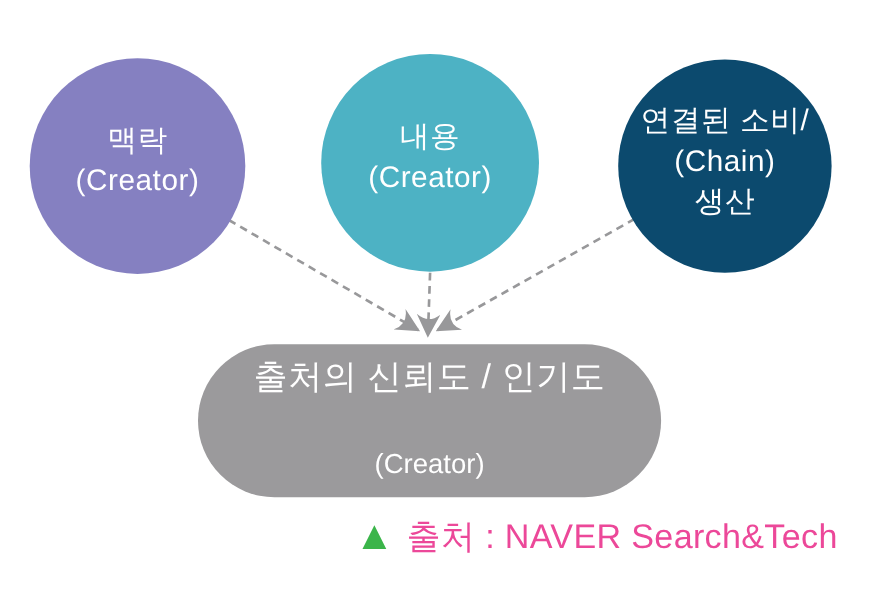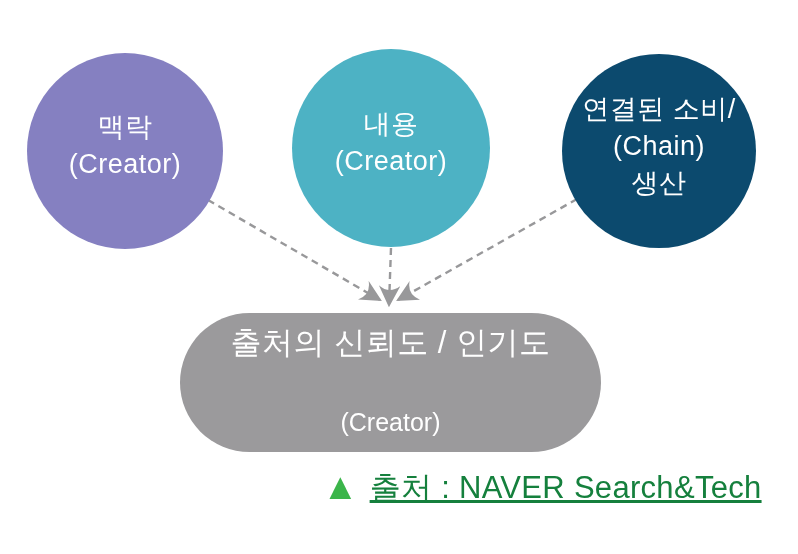--- a/index.html
+++ b/index.html
@@ -81,24 +81,23 @@
   }
   .attribution .tri {
     font-size: 37px;
     line-height: 37px;
     color: #3bb54a;
     transform: translateY(-2px);
   }
   .attribution .attr-text {
     font-size: 31px;
     line-height: 40px;
-    color: #15803d;
+    color: #ec4899;
     letter-spacing: 0.3px;
     white-space: nowrap;
-    text-decoration: underline;
   }
 </style>
 </head>
 <body>
 
 <div class="canvas">
 
   <svg class="arrows-layer" viewBox="0 0 798 554" xmlns="http://www.w3.org/2000/svg">
     <defs>
       <marker id="arrowhead" viewBox="0 0 10 10" refX="9" refY="5" markerWidth="9" markerHeight="9" orient="auto">

